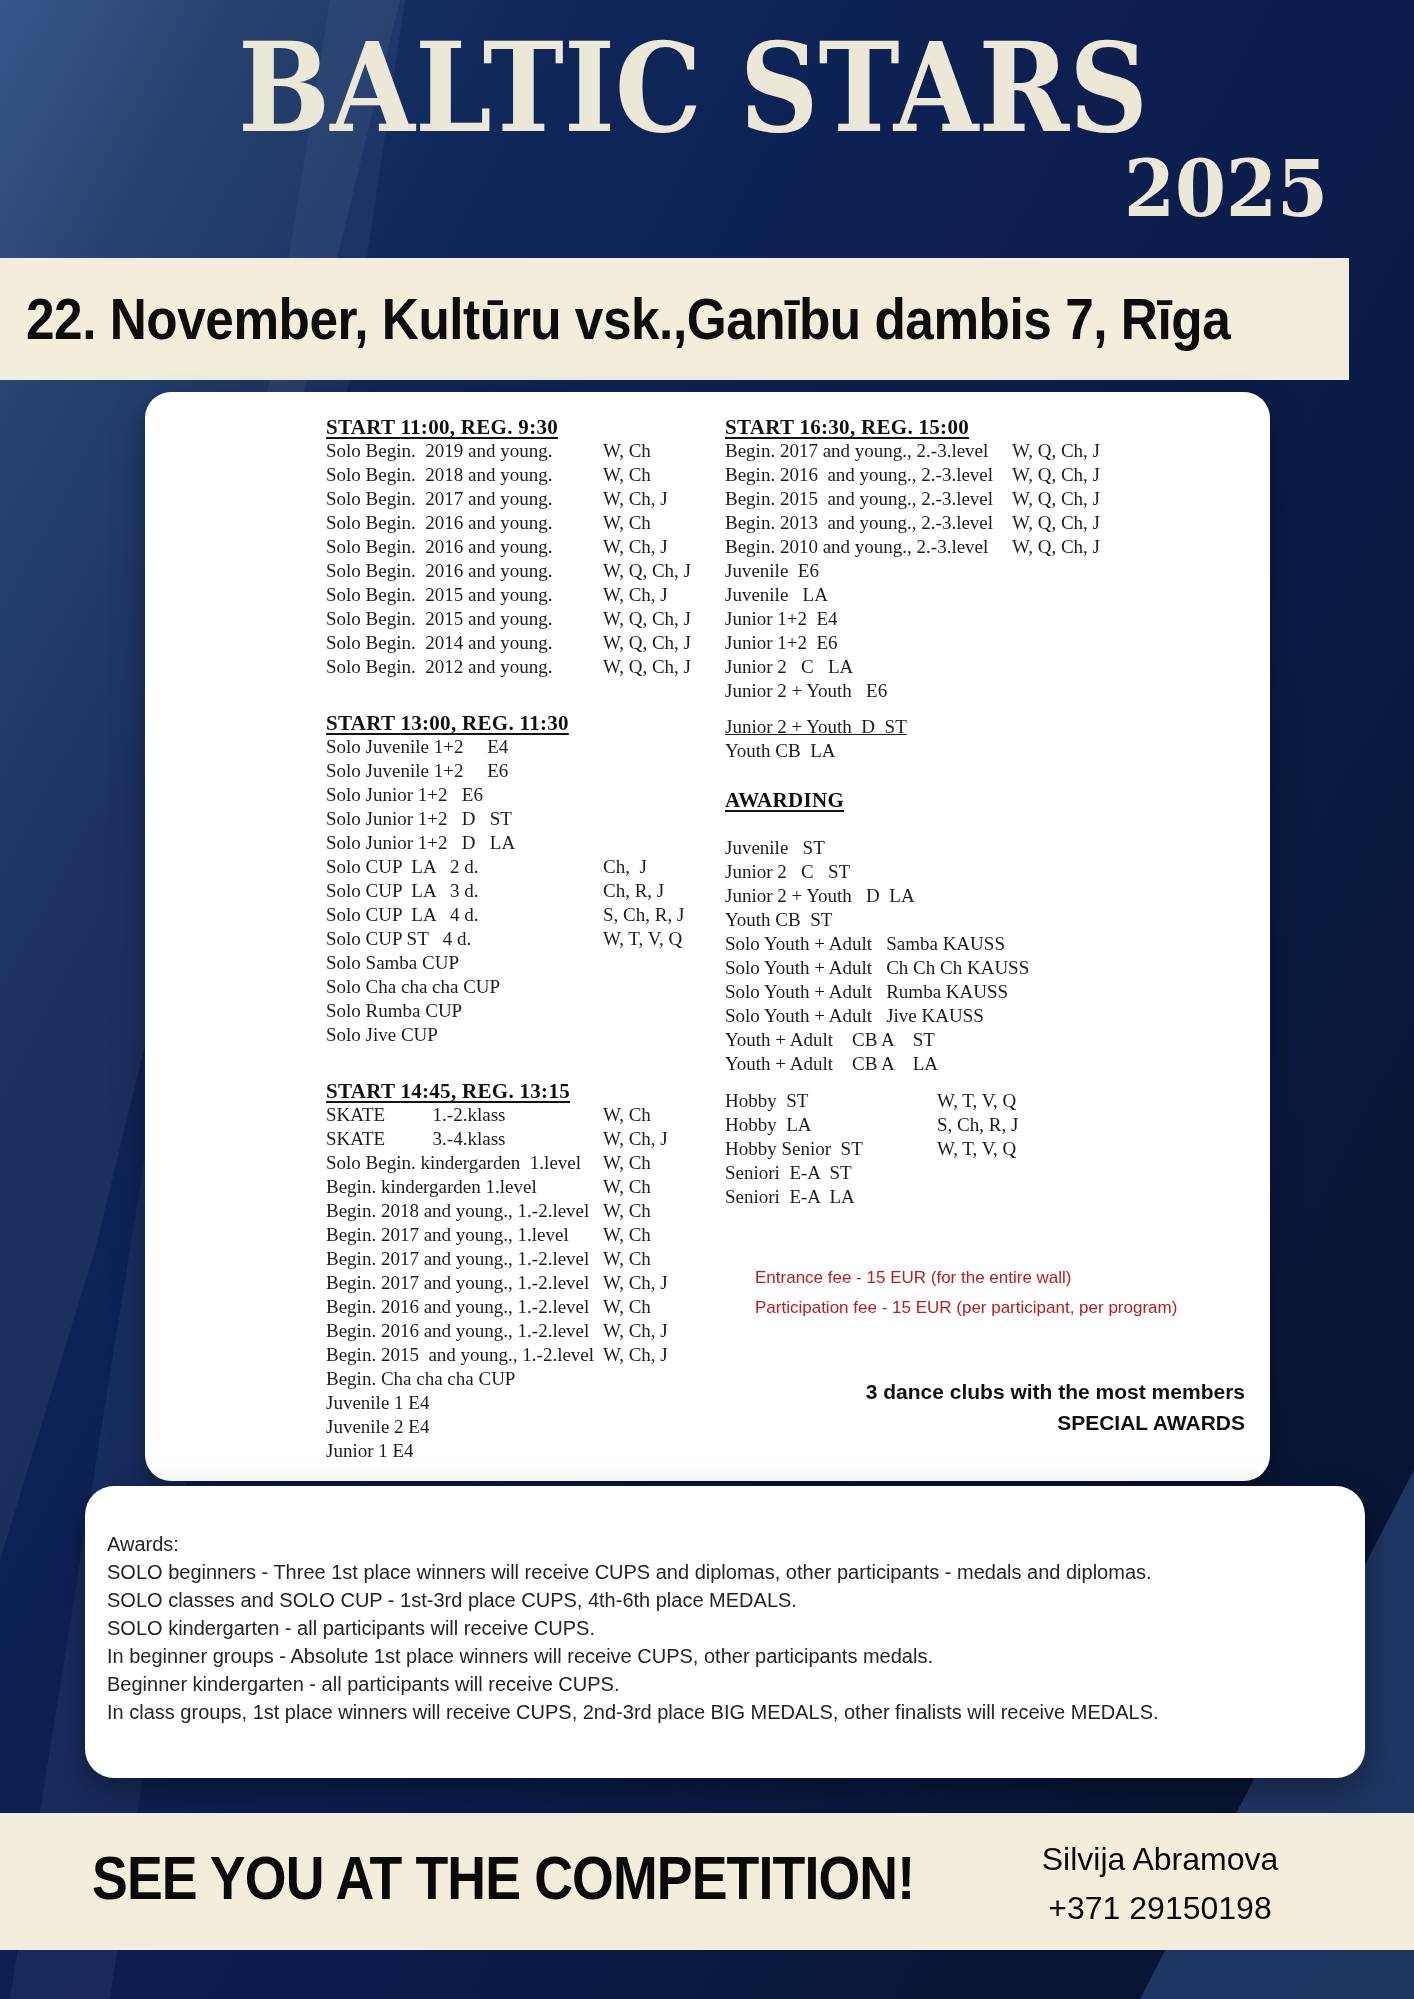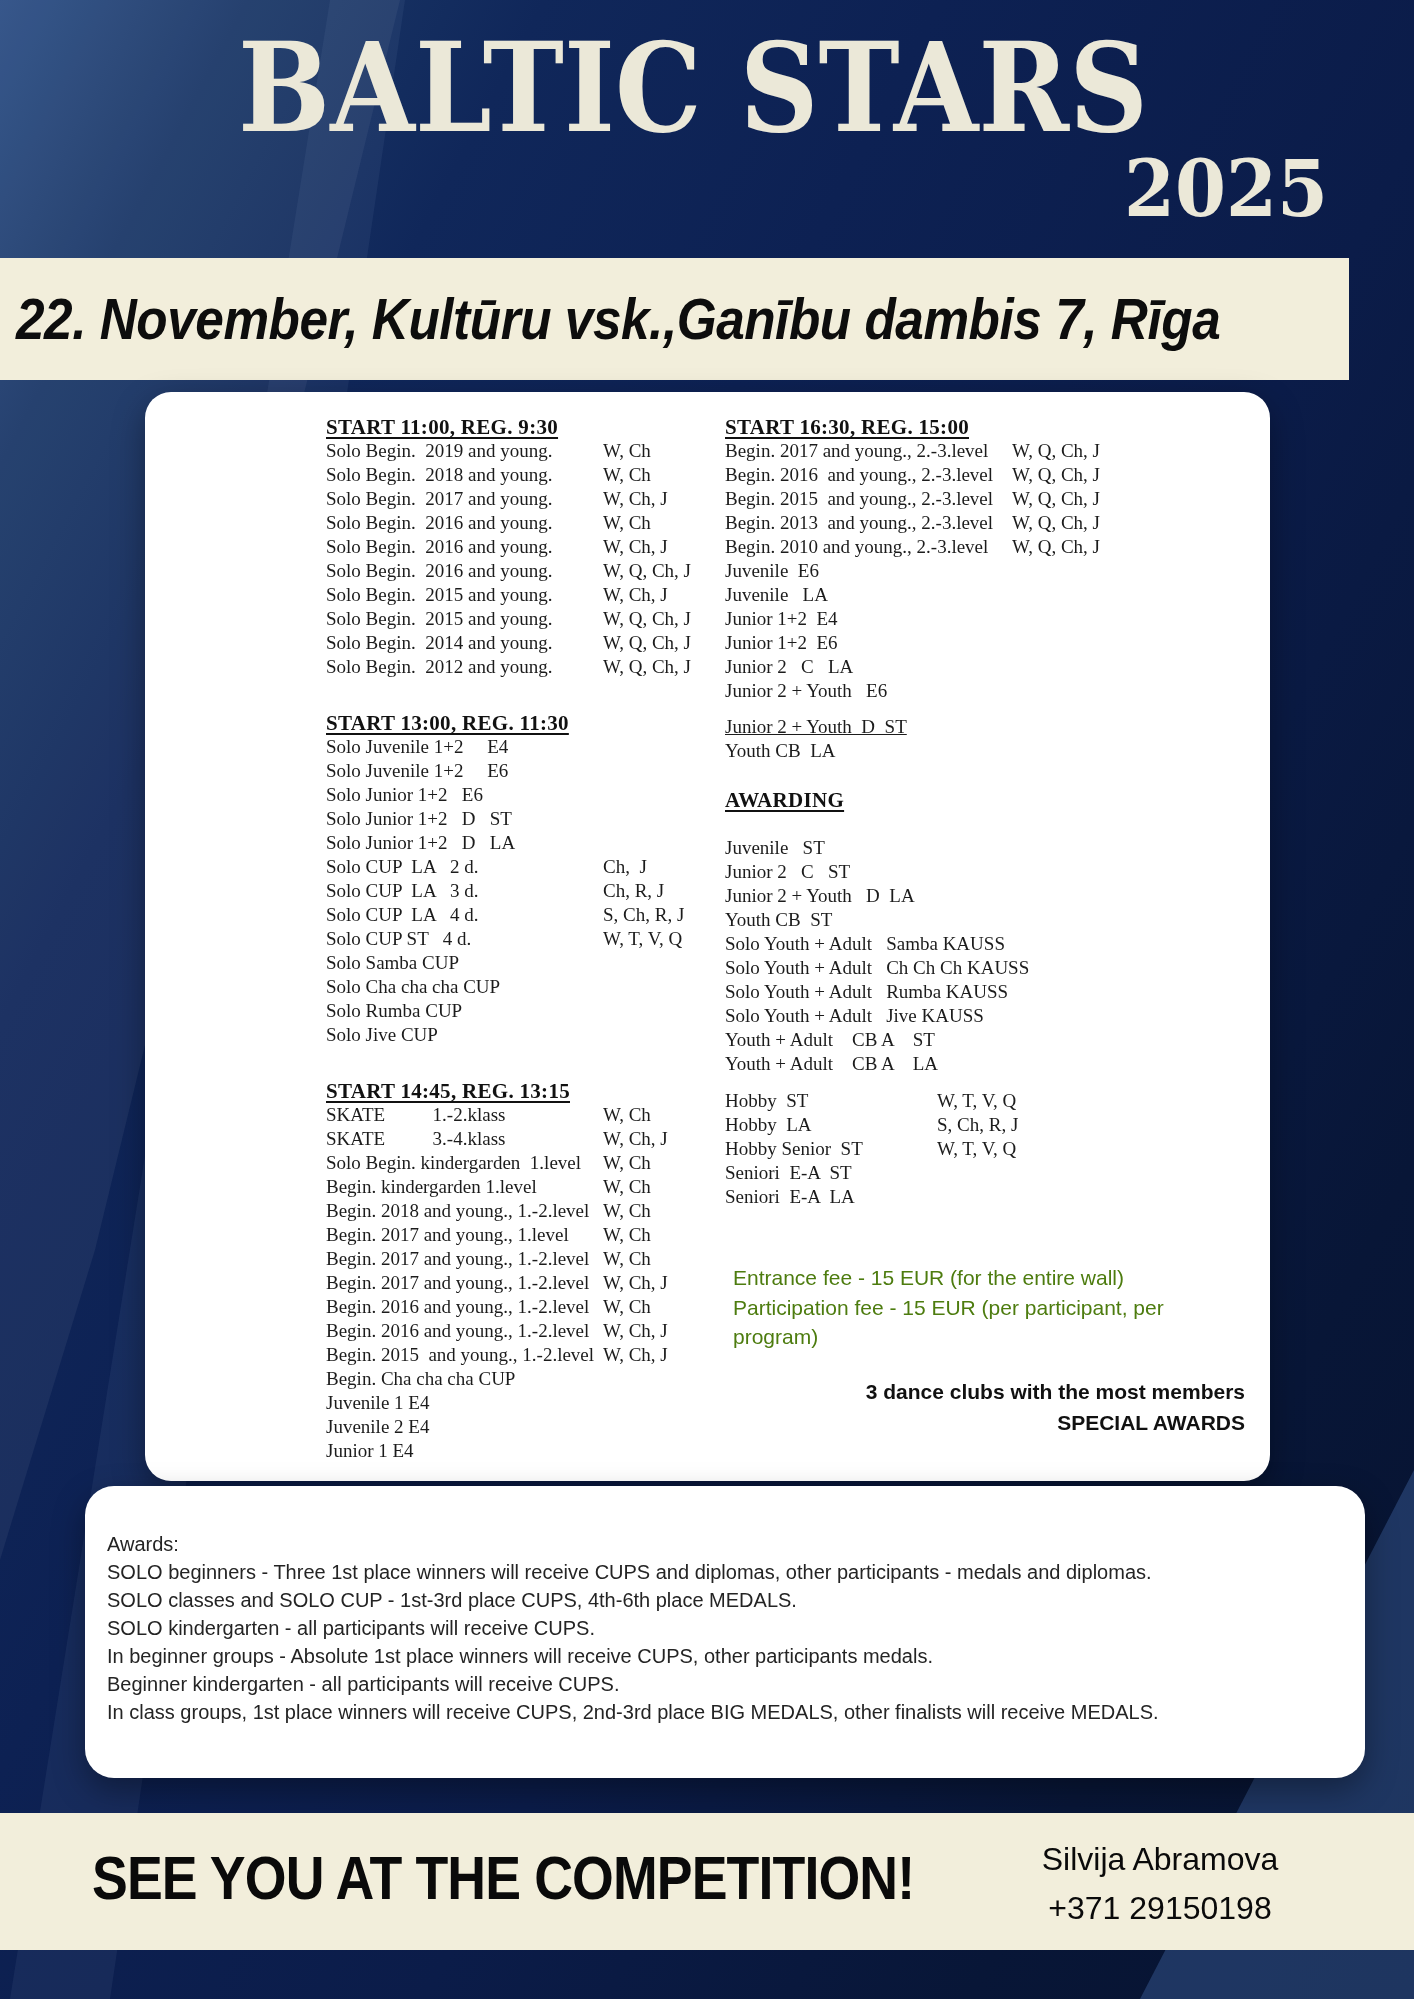--- a/index.html
+++ b/index.html
@@ -23,21 +23,21 @@
     transform:scaleX(0.88);transform-origin:50% 50%;white-space:nowrap;
   }
   .year{
     position:absolute;top:150px;right:86px;
     font-family:"DejaVu Serif","Liberation Serif",serif;font-weight:bold;
     font-size:78px;line-height:1.0;color:#ebe8d8;
     transform:scaleX(0.94);transform-origin:100% 50%;
   }
   .banner{
     position:absolute;top:258px;left:0;width:1349px;height:122px;
-    background:#f2eedb;display:flex;align-items:center;box-sizing:border-box;padding-left:16px;font-style:italic;
+    background:#f2eedb;display:flex;align-items:center;box-sizing:border-box;padding-left:26px;
   }
   .banner-text{
     font-weight:bold;font-size:57px;color:#0d0d0d;letter-spacing:-0.5px;
     transform:scaleX(0.9);transform-origin:0 50%;white-space:nowrap;
   }
   .card{position:absolute;background:#ffffff;box-shadow:0 12px 32px rgba(0,0,0,0.35);}
   .schedule-card{left:145px;top:392px;width:1125px;height:1089px;border-radius:26px;}
   .awards-card{left:85px;top:1486px;width:1280px;height:292px;border-radius:29px;box-sizing:border-box;}
 
   .col{position:absolute;top:23px;}
@@ -51,22 +51,22 @@
     color:#1c1c1c;white-space:pre;}
   .row .marks{position:absolute;top:0;}
   .col-left .marks{left:277px;}
   .col-right .marks{left:287px;}
   .col-right .section:nth-child(3) .marks{left:212px;}
   .col-left .section + .section{margin-top:32px;}
   .col-right .section:nth-child(2){margin-top:25px;}
   .col-right .section:nth-child(3){margin-top:13px;}
   .row.gap-sm{margin-top:12px;text-decoration:underline;}
 
-  .fees{position:absolute;left:588px;top:871px;width:500px;
-    font-size:21px;line-height:29.5px;color:#4d7c0f;}
+  .fees{position:absolute;left:610px;top:871px;width:500px;
+    font-size:17px;line-height:29.5px;color:#b91c1c;}
   .special{position:absolute;left:540px;top:985px;width:560px;text-align:right;
     font-weight:bold;font-size:21px;line-height:30.5px;color:#111;}
   .awards-lines{padding:44px 20px 0 22px;font-size:20px;line-height:28px;color:#242424;white-space:pre;}
 
   .footer-banner{position:absolute;top:1813px;left:0;width:1414px;height:137px;background:#f2eedb;}
   .cta{position:absolute;left:92px;top:30px;font-weight:bold;font-size:61px;letter-spacing:-1px;
     color:#0a0a0a;transform:scaleX(0.88);transform-origin:0 50%;white-space:nowrap;}
   .contact{position:absolute;left:1005px;top:22px;width:310px;text-align:center;
     font-weight:normal;font-size:32px;line-height:49px;color:#0a0a0a;}
 </style>

